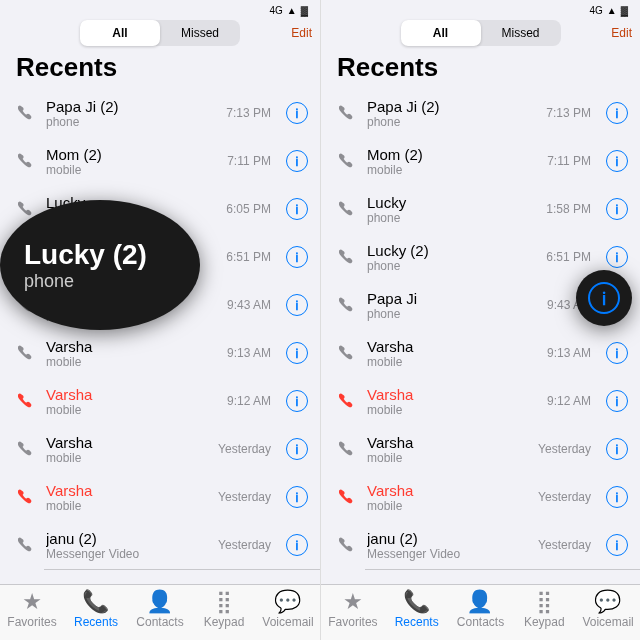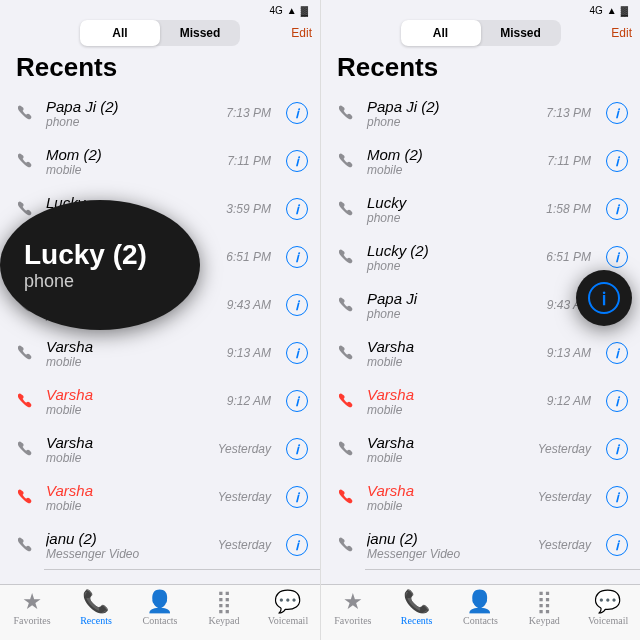--- a/index.html
+++ b/index.html
@@ -52,21 +52,21 @@
       width: 160px;
       height: 26px;
       position: relative;
     }
     .seg-btn {
       flex: 1;
       display: flex;
       align-items: center;
       justify-content: center;
       font-size: 12px;
-      font-weight: 700;
+      font-weight: 400;
       border-radius: 7px;
       cursor: pointer;
       position: relative;
       z-index: 1;
     }
     .seg-btn.active {
       background: #fff;
       box-shadow: 0 1px 3px rgba(0,0,0,0.2);
       font-weight: 600;
     }
@@ -98,21 +98,20 @@
       flex: 1;
       overflow: hidden;
     }
     .call-item {
       display: flex;
       align-items: center;
       padding: 7px 12px 7px 12px;
       background: #f2f2f7;
       position: relative;
       min-height: 48px;
-      font-style: italic;
     }
     .call-item::after {
       content: '';
       position: absolute;
       bottom: 0;
       left: 44px;
       right: 0;
       height: 0.5px;
       background: #c8c8cc;
     }
@@ -190,23 +189,22 @@
     }
     .tab-icon {
       font-size: 22px;
       color: #8e8e93;
       line-height: 1;
     }
     .tab-icon.active {
       color: #007aff;
     }
     .tab-label {
-      font-size: 10px;
+      font-size: 12px;
       color: #8e8e93;
-      font-family: Liberation Serif, serif;
     }
     .tab-label.active {
       color: #007aff;
     }
     
     .tooltip-overlay {
       position: absolute;
       left: 0;
       top: 200px;
       width: 200px;
@@ -319,21 +317,21 @@
       <div class="call-icon">
         <svg class="phone-svg" viewBox="0 0 16 16" fill="#8e8e93">
             <path d="M3.2 1.2C2.4.4 1.2.4.4 1.2L.1 1.6C-.6 2.3-.2 4 1 5.7c.8 1.1 2 2.5 3.4 3.9s2.8 2.6 3.9 3.4c1.7 1.2 3.4 1.6 4.1.9l.4-.4c.8-.8.8-2 0-2.8L11.4 9.3c-.8-.8-2-.8-2.8 0l-.4.4c-.6-.4-1.3-1-2-1.7S5 6.4 4.6 5.8l.4-.4c.8-.8.8-2 0-2.8L3.2 1.2z"></path>
           </svg>
       </div>
       <div class="call-info">
         <div class="call-name">Lucky</div>
         <div class="call-type">phone</div>
       </div>
       <div class="call-right">
-        <span class="call-time">3:59 PM</span>
+        <span class="call-time">6:05 PM</span>
         <div class="info-btn">ℹ</div>
       </div>
     </div>
 
     <div class="call-item">
       <div class="call-icon">
         <svg class="phone-svg" viewBox="0 0 16 16" fill="#8e8e93">
             <path d="M3.2 1.2C2.4.4 1.2.4.4 1.2L.1 1.6C-.6 2.3-.2 4 1 5.7c.8 1.1 2 2.5 3.4 3.9s2.8 2.6 3.9 3.4c1.7 1.2 3.4 1.6 4.1.9l.4-.4c.8-.8.8-2 0-2.8L11.4 9.3c-.8-.8-2-.8-2.8 0l-.4.4c-.6-.4-1.3-1-2-1.7S5 6.4 4.6 5.8l.4-.4c.8-.8.8-2 0-2.8L3.2 1.2z"></path>
           </svg>
       </div>

